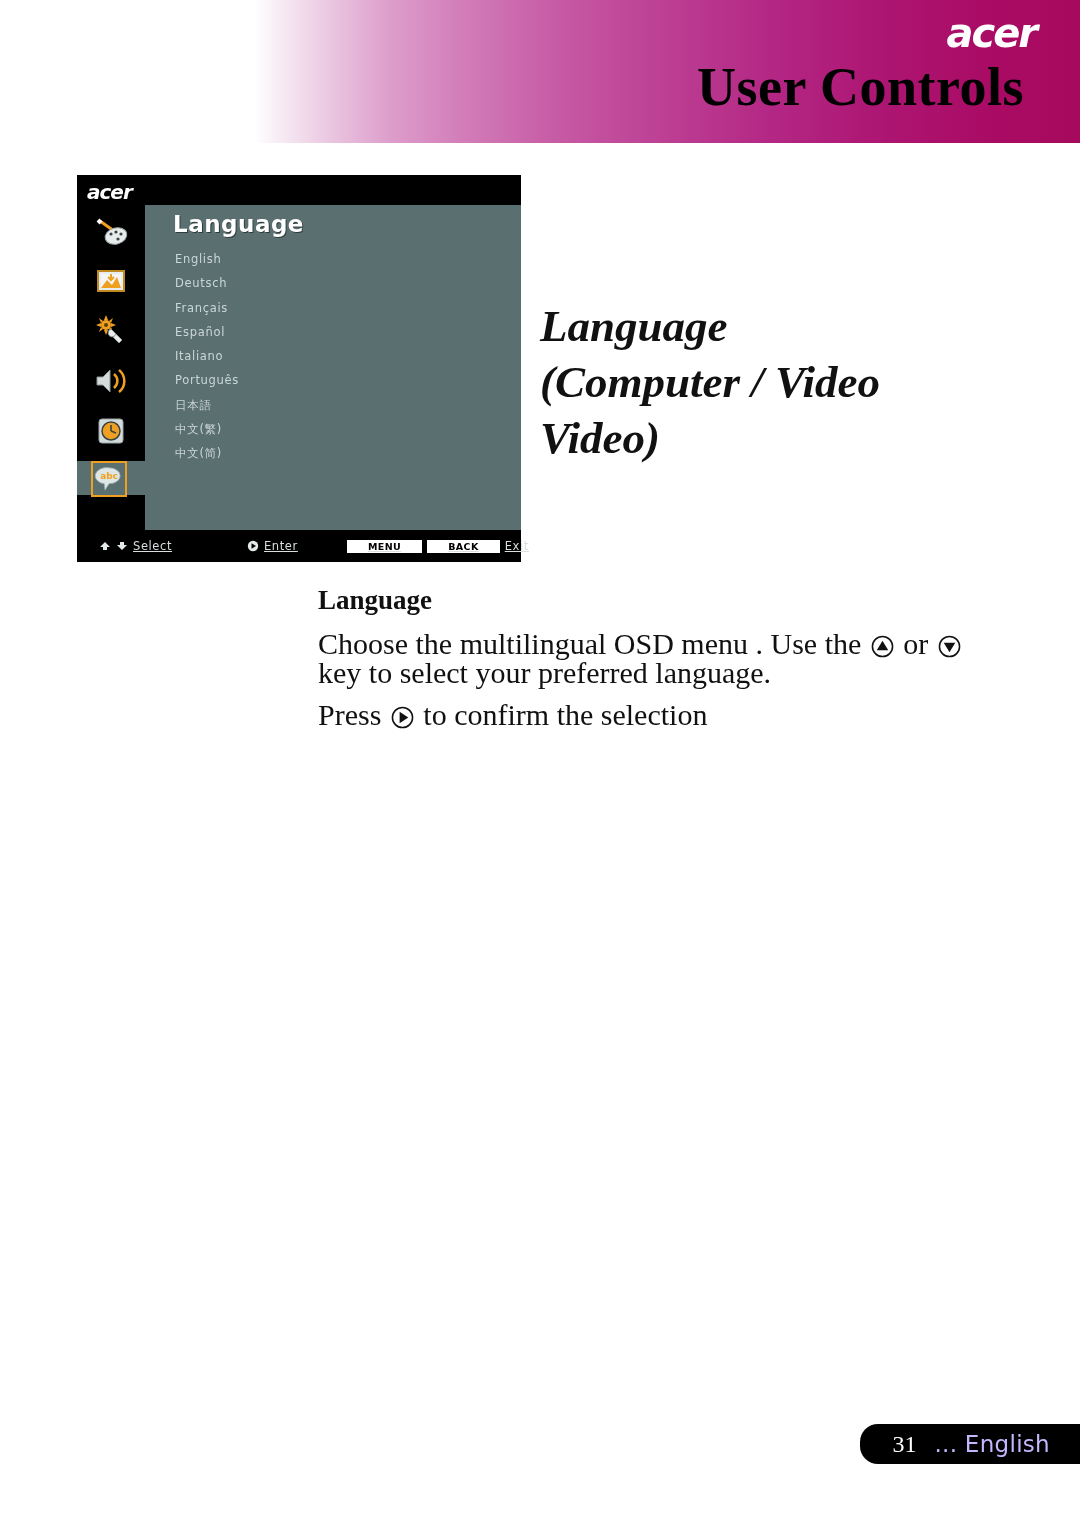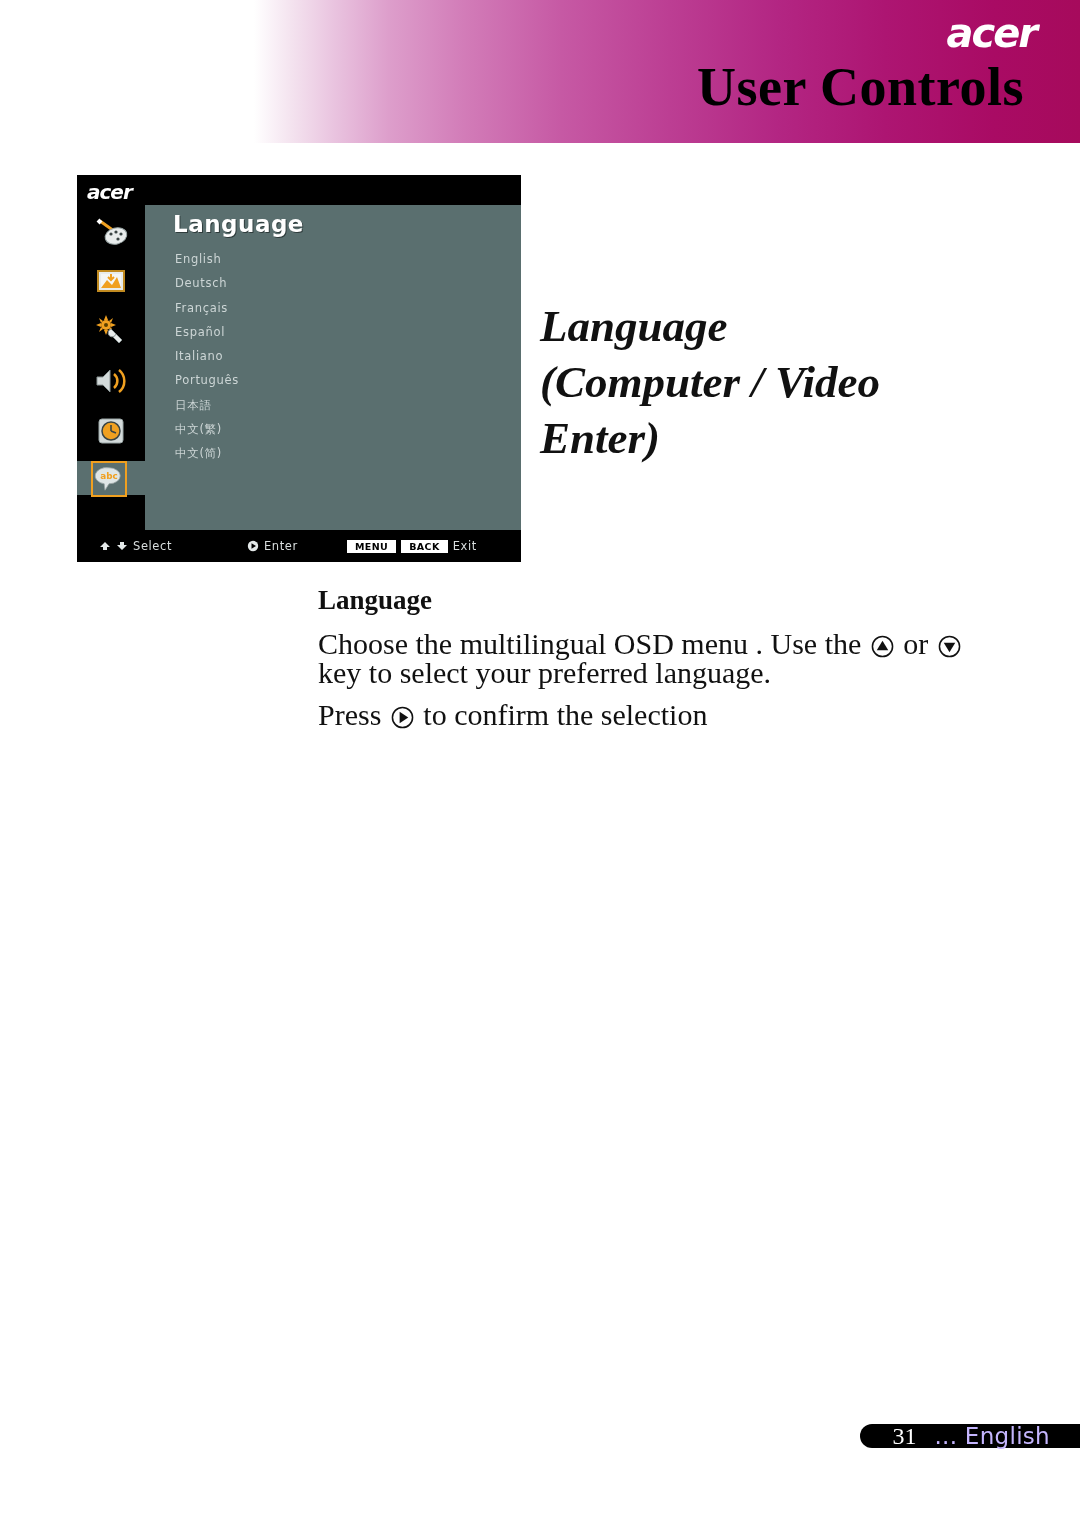--- a/index.html
+++ b/index.html
@@ -170,31 +170,32 @@
   }
   .osd-footer-group {
     position: absolute;
     top: 8px;
     display: flex;
     align-items: center;
     gap: 5px;
     font-size: 11.5px;
     letter-spacing: 0.6px;
     line-height: 16px;
+    text-decoration: underline;
   }
   #osd-footer-select { left: 22px; }
   #osd-footer-enter  { left: 170px; }
   #osd-footer-exit   { left: 270px; }
   .osd-key-badge {
     display: inline-block;
     background: #ffffff;
     color: #000000;
     font-size: 9.5px;
     font-weight: 700;
-    padding: 1px 8px;
+    padding: 1px 21px;
     line-height: 11px;
     letter-spacing: 0.4px;
     font-family: "DejaVu Sans", sans-serif;
   }
 
   
   #section-title {
     position: absolute;
     left: 540px;
     top: 298px;
@@ -235,21 +236,21 @@
     height: 23px;
     vertical-align: -4px;
     margin: 0 2px;
   }
 
   
   #page-footer {
     position: absolute;
     right: 0;
     top: 1424px;
-    height: 24px;
+    height: 40px;
     background: #000000;
     border-top-left-radius: 18px;
     border-bottom-left-radius: 18px;
     display: flex;
     align-items: center;
     padding: 0 30px 0 32px;
     gap: 18px;
   }
   #page-number {
     color: #ffffff;
@@ -387,21 +388,21 @@
       <span class="osd-key-badge">BACK</span>
       <span>Exit</span>
     </div>
 
   </div>
 </div>
 
 <div id="section-title">
   <div>Language</div>
   <div>(Computer / Video</div>
-  <div>Enter)</div>
+  <div>Video)</div>
 </div>
 
 <div id="body-section">
 
   <div id="body-heading">Language</div>
 
   <div class="body-paragraph">
     <span>Choose the multilingual OSD menu . Use the</span>
     <svg class="key-icon" viewBox="0 0 24 24">
       <circle cx="12" cy="12" r="10.5" fill="#ffffff" stroke="#111111" stroke-width="1.6"></circle>

